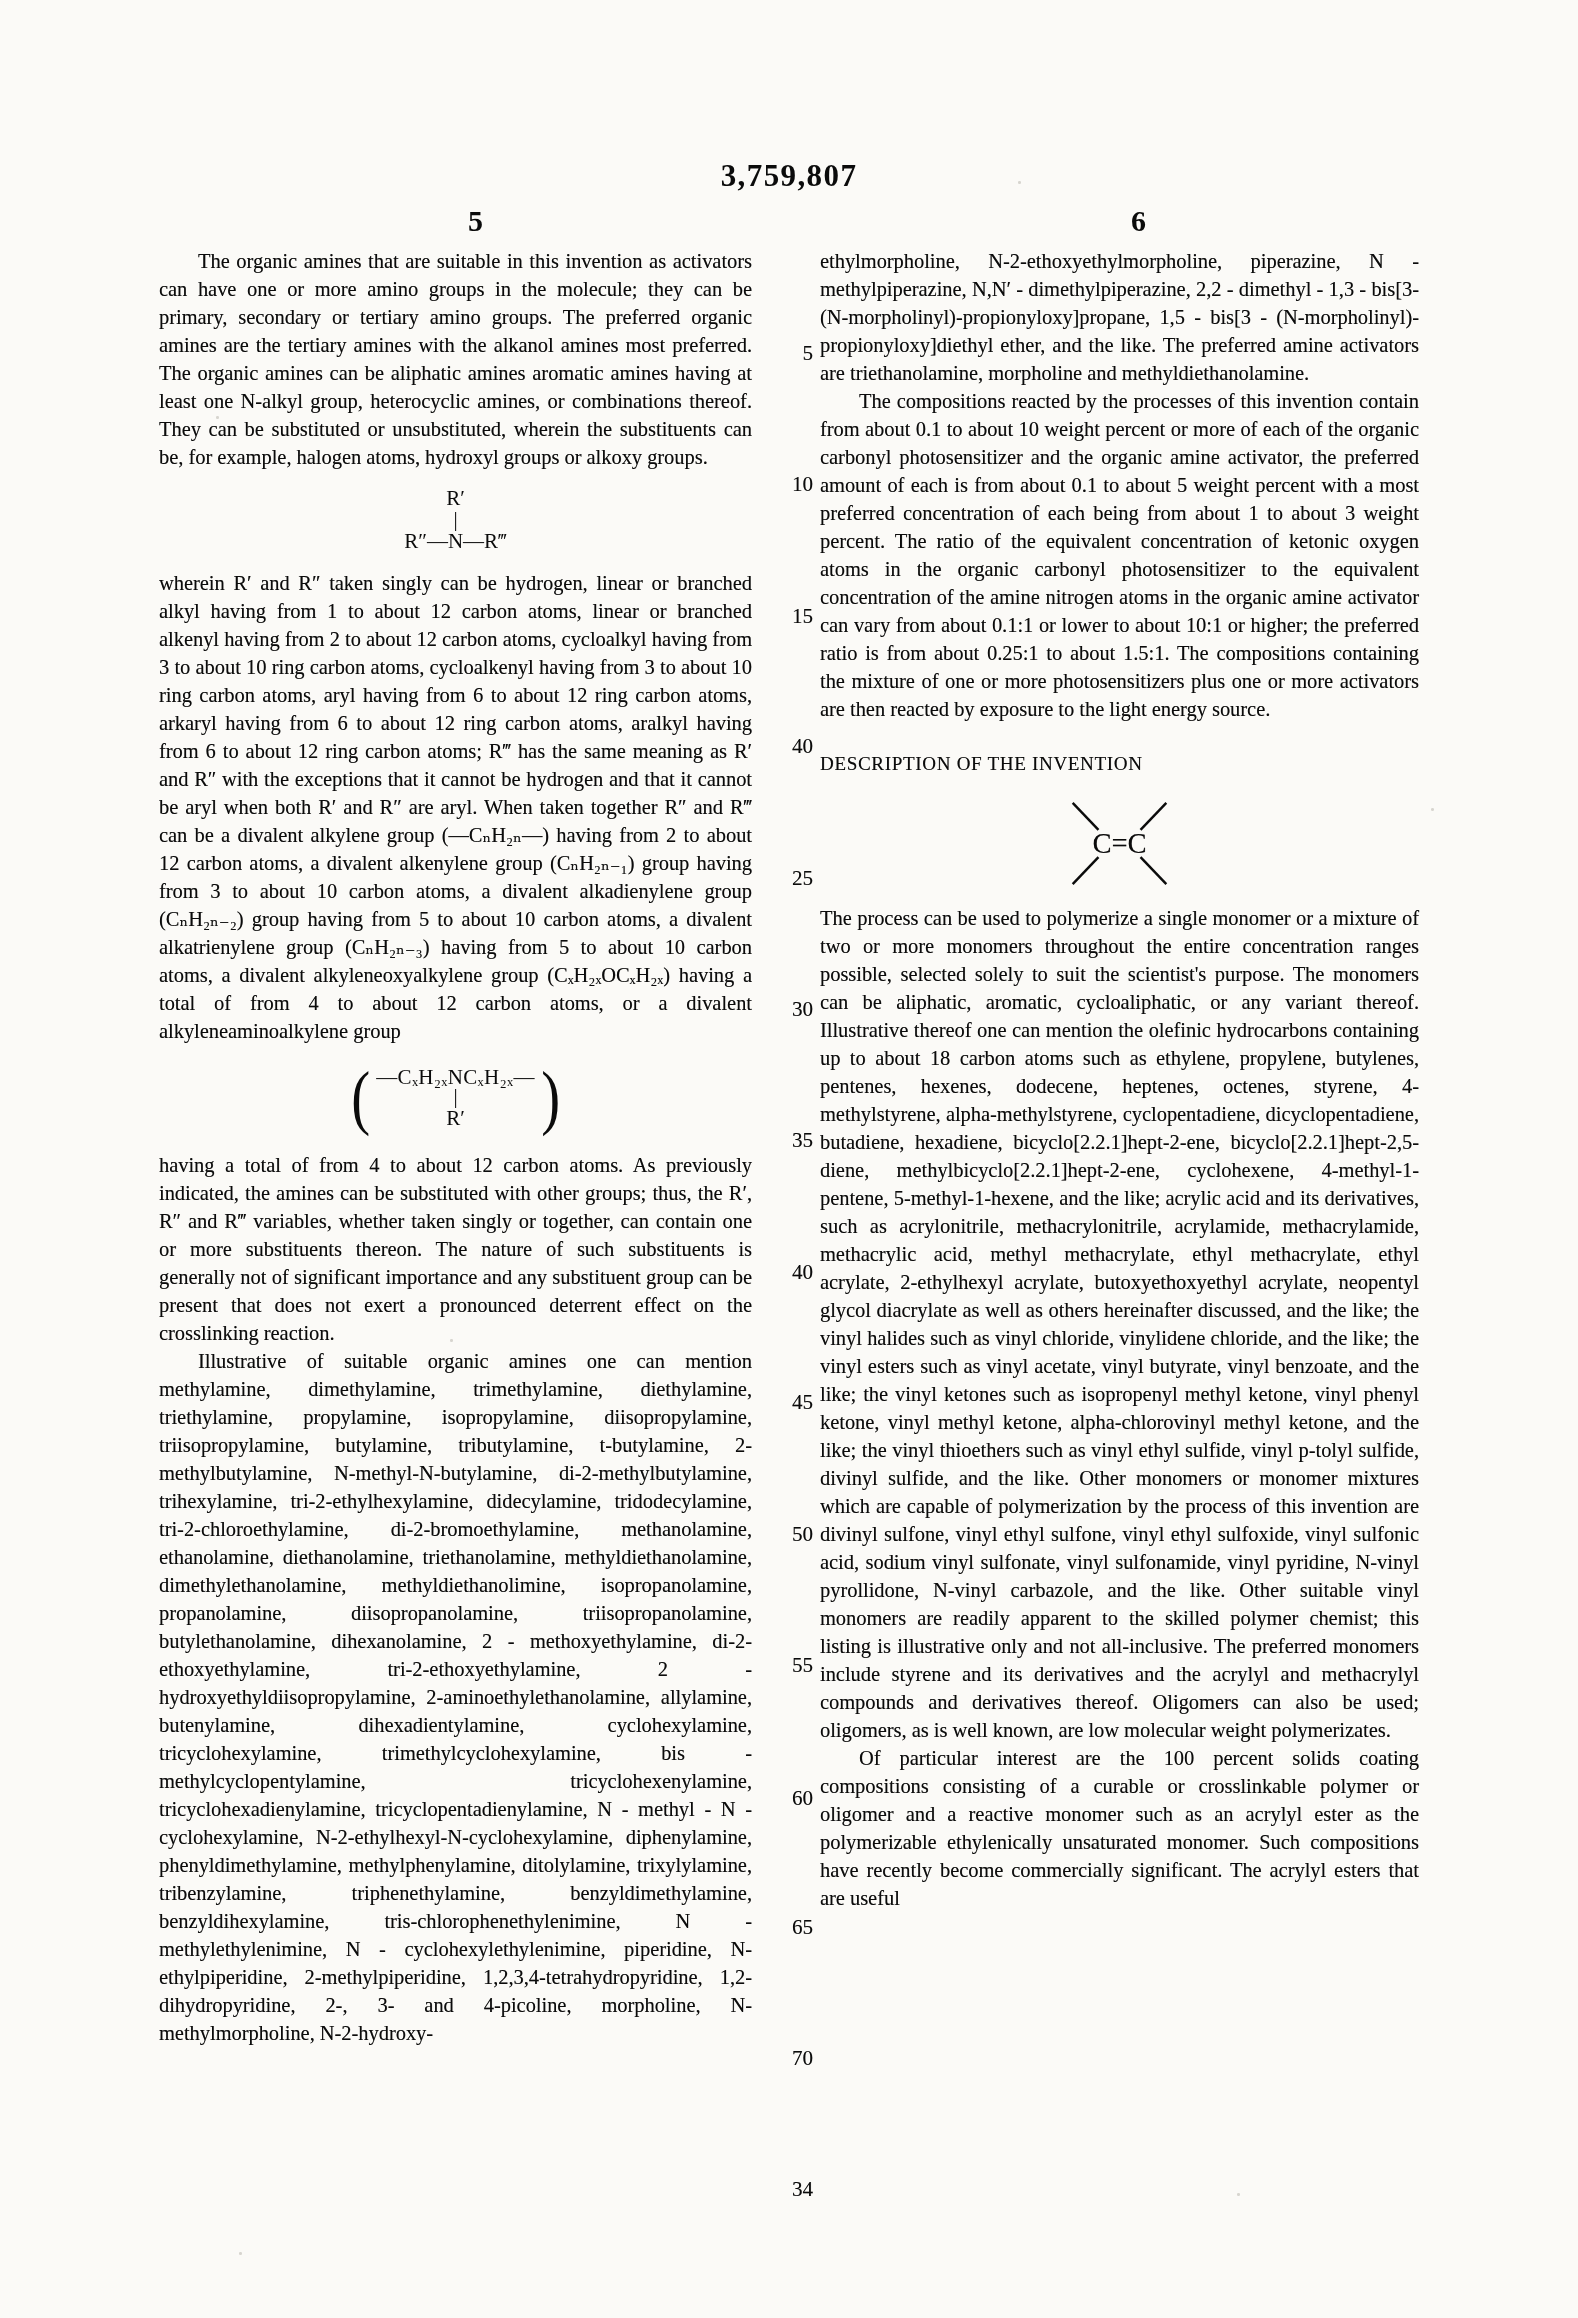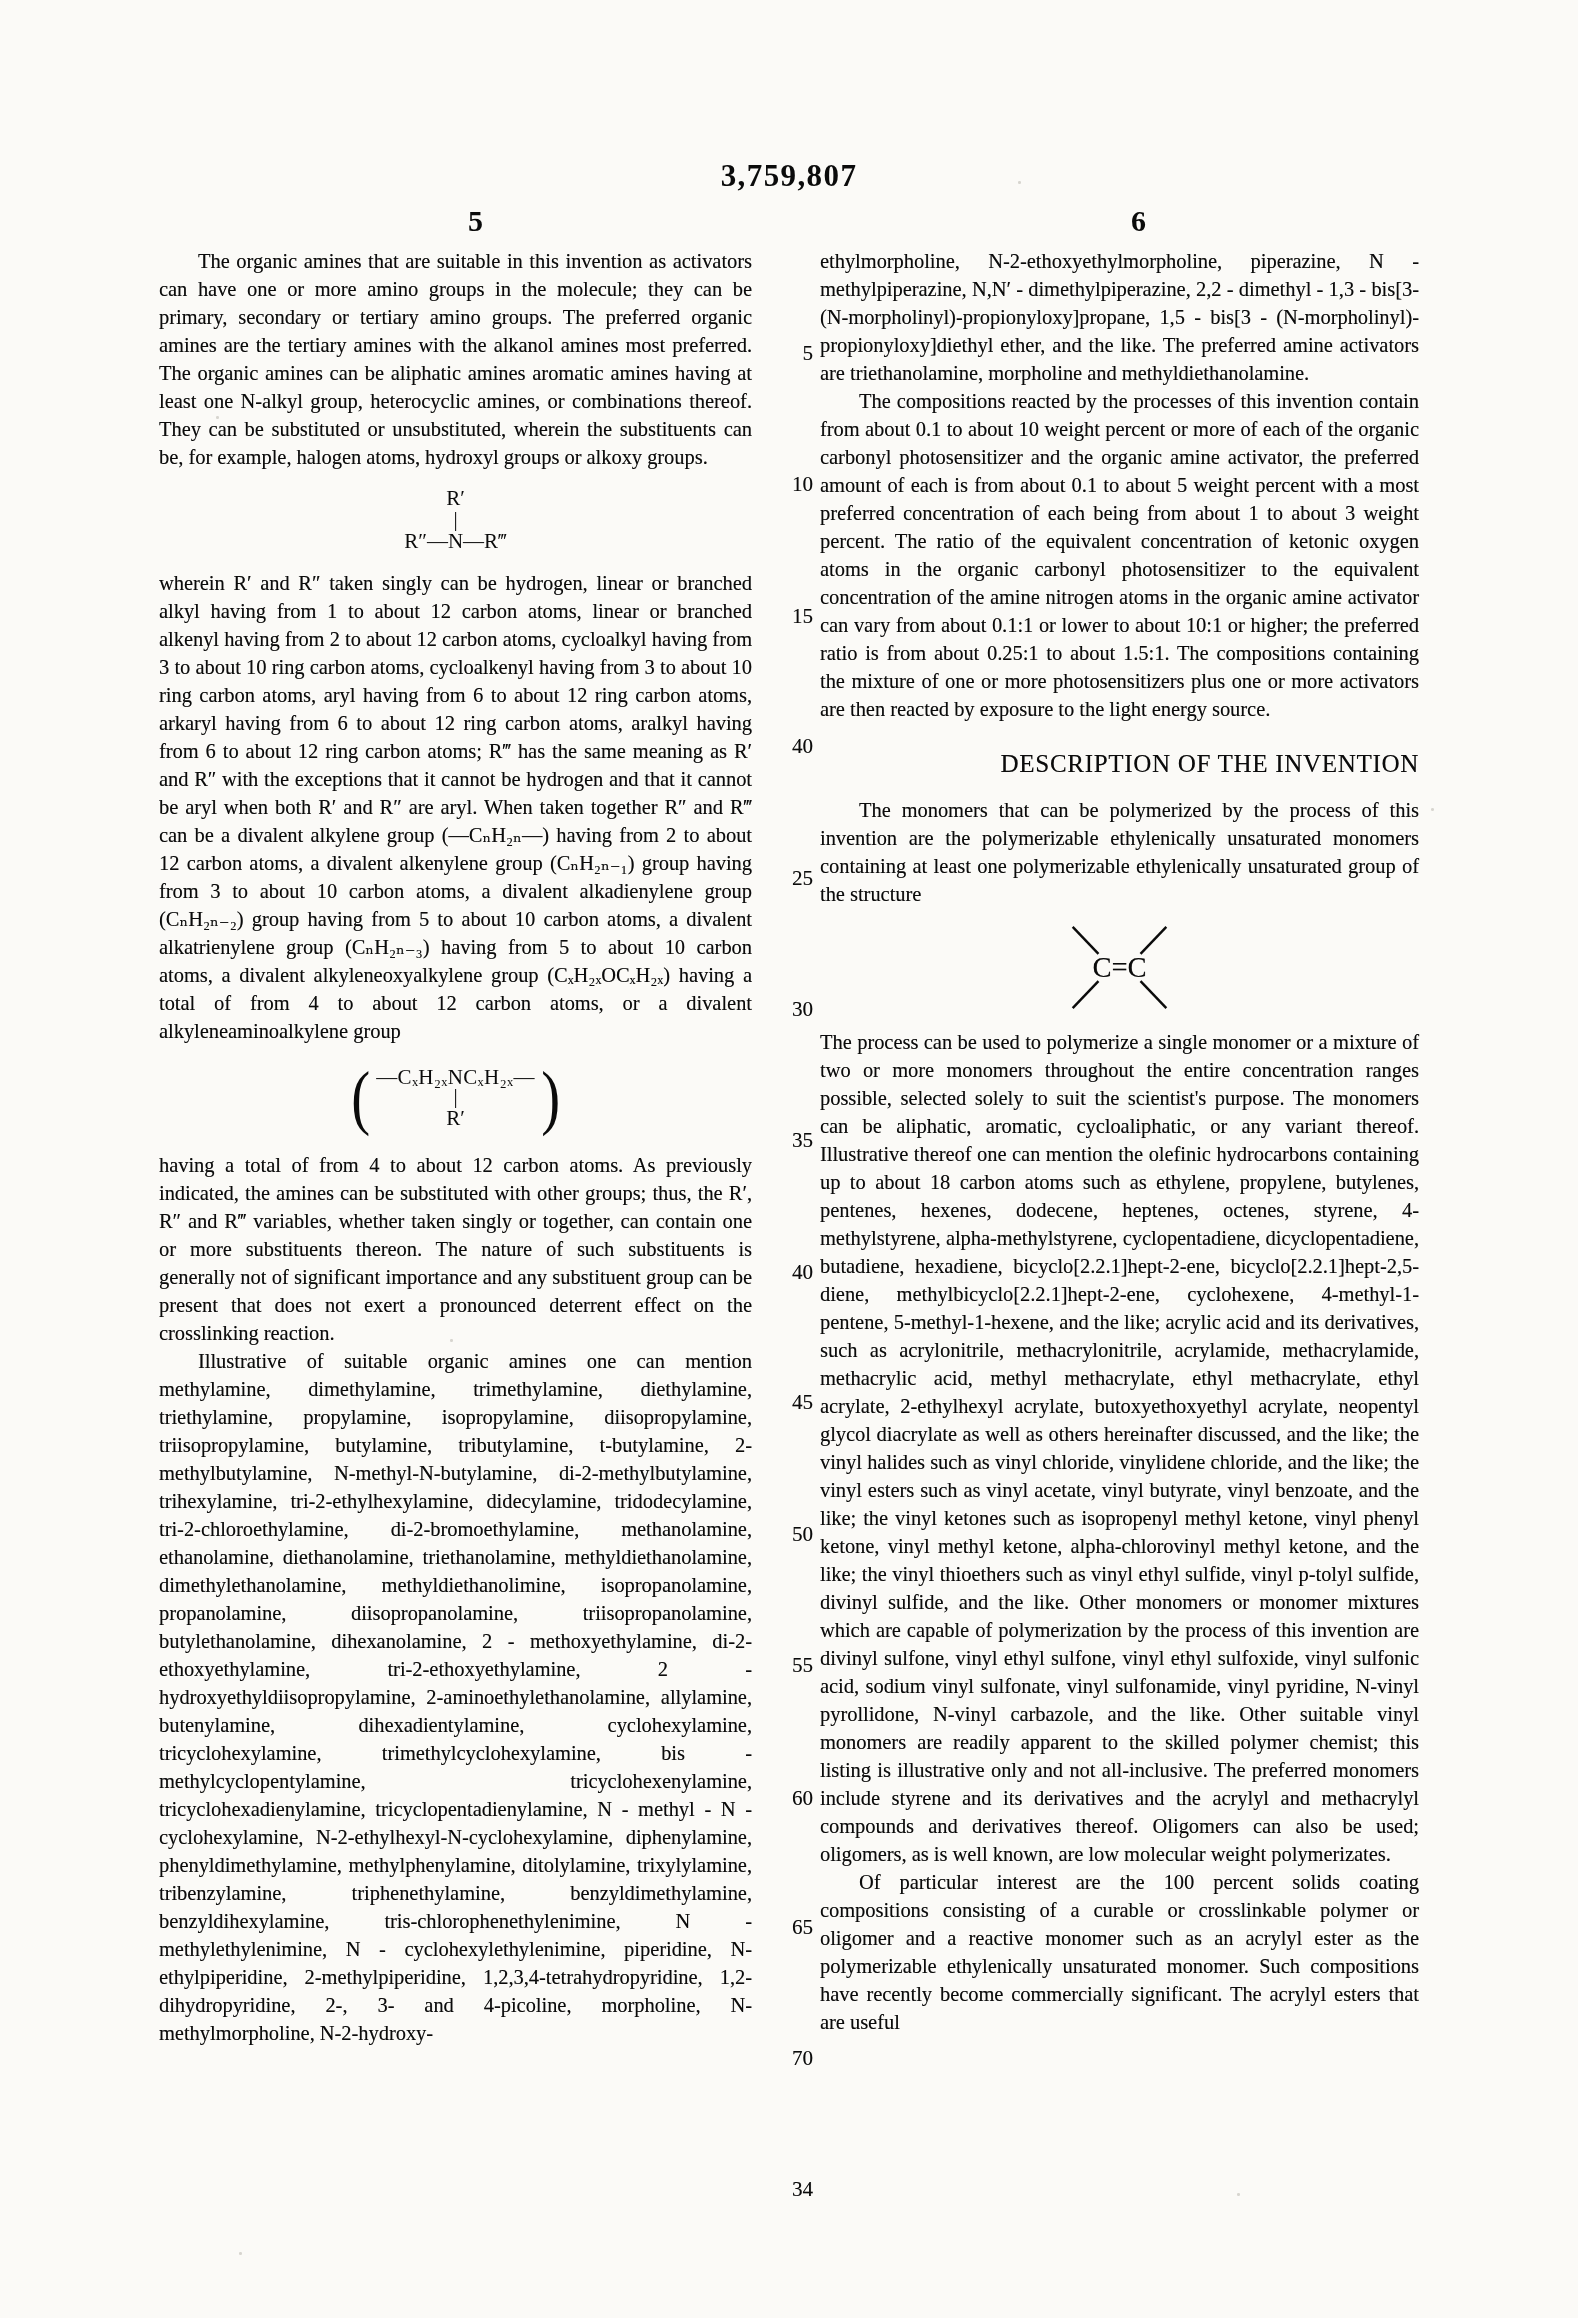--- a/index.html
+++ b/index.html
@@ -46,23 +46,23 @@
     display:flex;align-items:center;justify-content:center;
   }
   .formula-alkylene .paren{
     font-size:71px;font-weight:normal;line-height:68px;
     transform:scaleX(.8);
   }
   .formula-alkylene .f-center{display:inline-block;margin:0 4.1px;}
   .formula-alkylene .f-bond{height:19px;line-height:17.7px;}
   .f-sub{letter-spacing:0.3px;}
   .section-heading{
-    text-align:right;
+    text-align:left;
     text-indent:0;
-    font-size:25px;
+    font-size:19px;
     letter-spacing:0.7px;
     margin:27px 0 17.7px 0;
     text-shadow:0.2px 0.2px 0 rgba(10,10,10,0.45);
   }
   .chem-structure{
     margin:12.2px auto 13.6px auto;
     display:block;
     width:129px;height:95px;
   }
   .chem-structure text{
@@ -132,21 +132,20 @@
     <p class="para">having a total of from 4 to about 12 carbon atoms. As previously indicated, the amines can be substituted with other groups; thus, the R′, R″ and R‴ variables, whether taken singly or together, can contain one or more substituents thereon. The nature of such substituents is generally not of significant importance and any substituent group can be present that does not exert a pronounced deterrent effect on the crosslinking reaction.</p>
     <p class="para indent">Illustrative of suitable organic amines one can mention methylamine, dimethylamine, trimethylamine, diethylamine, triethylamine, propylamine, isopropylamine, diisopropylamine, triisopropylamine, butylamine, tributylamine, t-butylamine, 2-methylbutylamine, N-methyl-N-butylamine, di-2-methylbutylamine, trihexylamine, tri-2-ethylhexylamine, didecylamine, tridodecylamine, tri-2-chloroethylamine, di-2-bromoethylamine, methanolamine, ethanolamine, diethanolamine, triethanolamine, methyldiethanolamine, dimethylethanolamine, methyldiethanolimine, isopropanolamine, propanolamine, diisopropanolamine, triisopropanolamine, butylethanolamine, dihexanolamine, 2 - methoxyethylamine, di-2-ethoxyethylamine, tri-2-ethoxyethylamine, 2 - hydroxyethyldiisopropylamine, 2-aminoethylethanolamine, allylamine, butenylamine, dihexadientylamine, cyclohexylamine, tricyclohexylamine, trimethylcyclohexylamine, bis - methylcyclopentylamine, tricyclohexenylamine, tricyclohexadienylamine, tricyclopentadienylamine, N - methyl - N - cyclohexylamine, N-2-ethylhexyl-N-cyclohexylamine, diphenylamine, phenyldimethylamine, methylphenylamine, ditolylamine, trixylylamine, tribenzylamine, triphenethylamine, benzyldimethylamine, benzyldihexylamine, tris-chlorophenethylenimine, N - methylethylenimine, N - cyclohexylethylenimine, piperidine, N-ethylpiperidine, 2-methylpiperidine, 1,2,3,4-tetrahydropyridine, 1,2-dihydropyridine, 2-, 3- and 4-picoline, morpholine, N-methylmorpholine, N-2-hydroxy-</p>
   </div>
 
   <div class="column right">
     <p class="para">ethylmorpholine, N-2-ethoxyethylmorpholine, piperazine, N - methylpiperazine, N,N′ - dimethylpiperazine, 2,2 - dimethyl - 1,3 - bis[3-(N-morpholinyl)-propionyloxy]propane, 1,5 - bis[3 - (N-morpholinyl)-propionyloxy]diethyl ether, and the like. The preferred amine activators are triethanolamine, morpholine and methyldiethanolamine.</p>
     <p class="para indent">The compositions reacted by the processes of this invention contain from about 0.1 to about 10 weight percent or more of each of the organic carbonyl photosensitizer and the organic amine activator, the preferred amount of each is from about 0.1 to about 5 weight percent with a most preferred concentration of each being from about 1 to about 3 weight percent. The ratio of the equivalent concentration of ketonic oxygen atoms in the organic carbonyl photosensitizer to the equivalent concentration of the amine nitrogen atoms in the organic amine activator can vary from about 0.1:1 or lower to about 10:1 or higher; the preferred ratio is from about 0.25:1 to about 1.5:1. The compositions containing the mixture of one or more photosensitizers plus one or more activators are then reacted by exposure to the light energy source.</p>
 
     <p class="para section-heading">DESCRIPTION OF THE INVENTION</p>
 
-    <p class="para indent">The monomers that can be polymerized by the process of this invention are the polymerizable ethylenically unsaturated monomers containing at least one polymerizable ethylenically unsaturated group of the structure</p>
 
     <svg class="chem-structure" viewBox="0 0 190 140" style="font-size:30px">
       <line x1="26" y1="10" x2="64" y2="50"></line>
       <line x1="164" y1="10" x2="126" y2="50"></line>
       <line x1="26" y1="130" x2="64" y2="90"></line>
       <line x1="164" y1="130" x2="126" y2="90"></line>
       <text x="95" y="84" text-anchor="middle">C=C</text>
     </svg>
 
     <p class="para">The process can be used to polymerize a single monomer or a mixture of two or more monomers throughout the entire concentration ranges possible, selected solely to suit the scientist's purpose. The monomers can be aliphatic, aromatic, cycloaliphatic, or any variant thereof. Illustrative thereof one can mention the olefinic hydrocarbons containing up to about 18 carbon atoms such as ethylene, propylene, butylenes, pentenes, hexenes, dodecene, heptenes, octenes, styrene, 4-methylstyrene, alpha-methylstyrene, cyclopentadiene, dicyclopentadiene, butadiene, hexadiene, bicyclo[2.2.1]hept-2-ene, bicyclo[2.2.1]hept-2,5-diene, methylbicyclo[2.2.1]hept-2-ene, cyclohexene, 4-methyl-1-pentene, 5-methyl-1-hexene, and the like; acrylic acid and its derivatives, such as acrylonitrile, methacrylonitrile, acrylamide, methacrylamide, methacrylic acid, methyl methacrylate, ethyl methacrylate, ethyl acrylate, 2-ethylhexyl acrylate, butoxyethoxyethyl acrylate, neopentyl glycol diacrylate as well as others hereinafter discussed, and the like; the vinyl halides such as vinyl chloride, vinylidene chloride, and the like; the vinyl esters such as vinyl acetate, vinyl butyrate, vinyl benzoate, and the like; the vinyl ketones such as isopropenyl methyl ketone, vinyl phenyl ketone, vinyl methyl ketone, alpha-chlorovinyl methyl ketone, and the like; the vinyl thioethers such as vinyl ethyl sulfide, vinyl p-tolyl sulfide, divinyl sulfide, and the like. Other monomers or monomer mixtures which are capable of polymerization by the process of this invention are divinyl sulfone, vinyl ethyl sulfone, vinyl ethyl sulfoxide, vinyl sulfonic acid, sodium vinyl sulfonate, vinyl sulfonamide, vinyl pyridine, N-vinyl pyrollidone, N-vinyl carbazole, and the like. Other suitable vinyl monomers are readily apparent to the skilled polymer chemist; this listing is illustrative only and not all-inclusive. The preferred monomers include styrene and its derivatives and the acrylyl and methacrylyl compounds and derivatives thereof. Oligomers can also be used; oligomers, as is well known, are low molecular weight polymerizates.</p>

